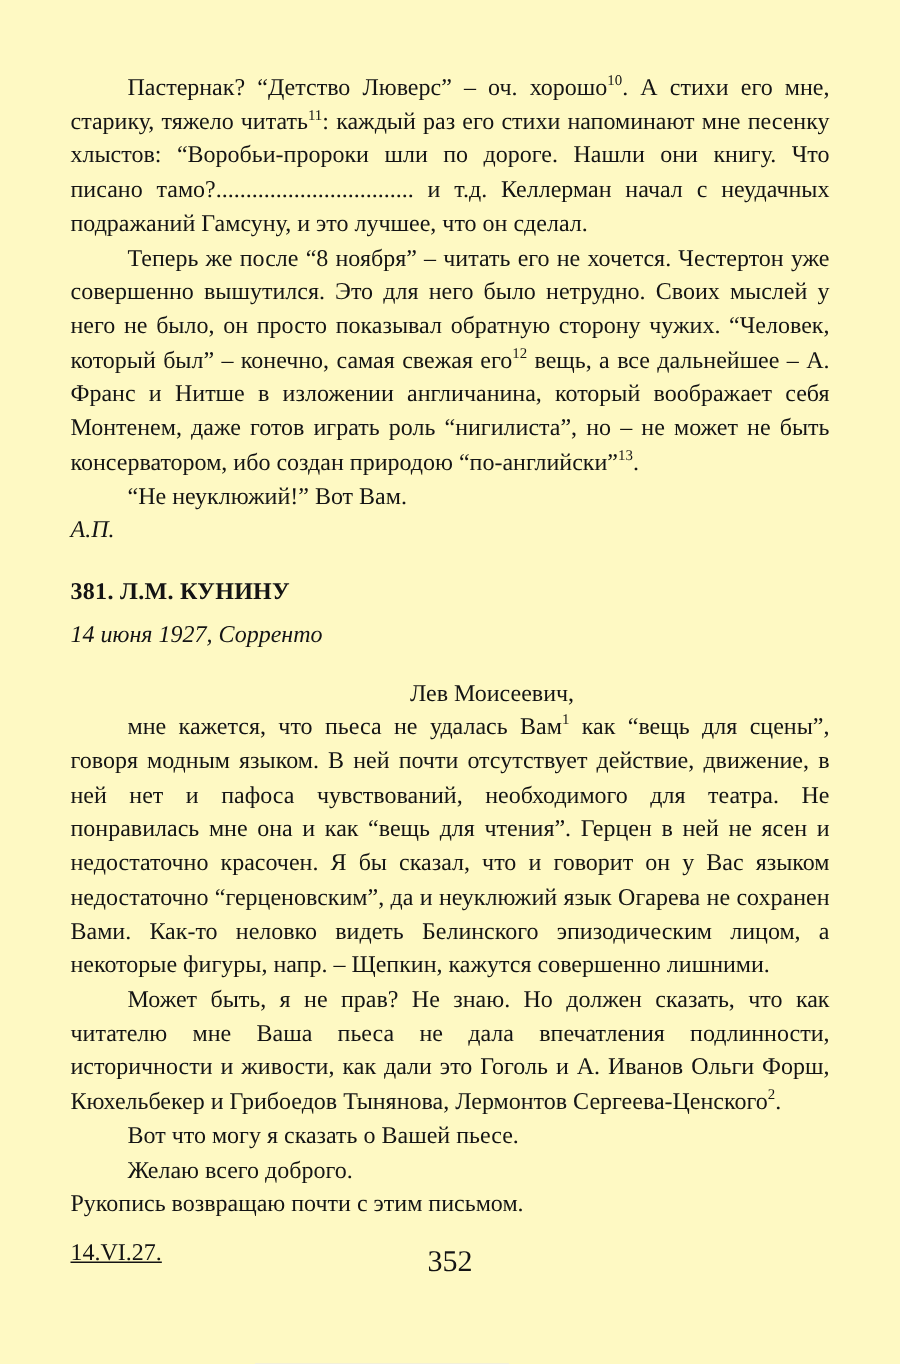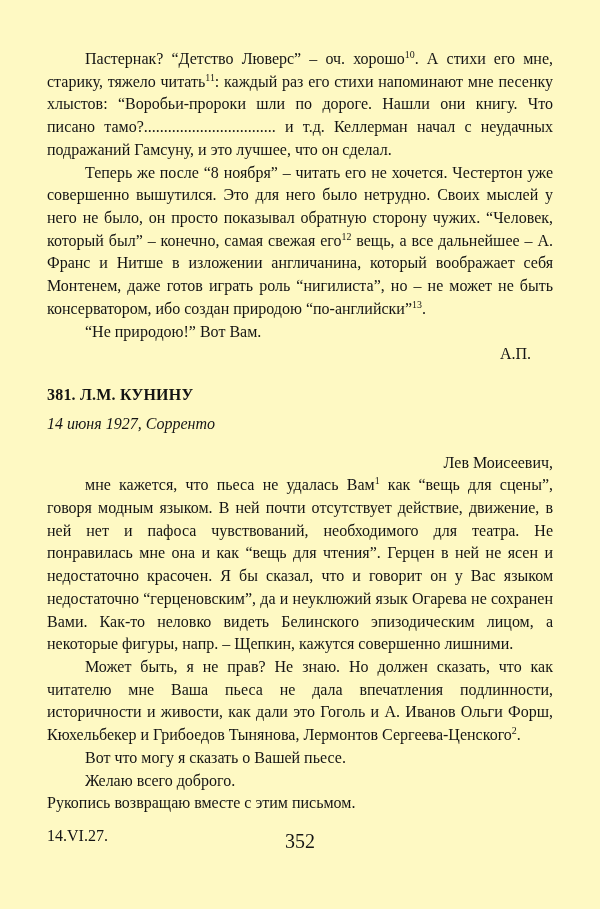--- a/index.html
+++ b/index.html
@@ -13,78 +13,79 @@
     padding: 48px 47px 0 47px;
     font-family: "Liberation Serif", "DejaVu Serif", serif;
     font-size: 16px;
     line-height: 1.42;
     color: #141414;
     overflow: hidden;
   }
   p { margin: 0; text-align: justify; text-indent: 38px; }
   sup { font-size: 0.62em; line-height: 0; vertical-align: super; }
   .signature {
-    text-align: right;
+    text-align: left;
+    font-style: italic;
     text-indent: 0;
     padding-right: 22px;
   }
   .letter-heading {
     text-align: left;
     font-weight: bold;
     text-indent: 0;
     margin-top: 18px;
     letter-spacing: 0.2px;
   }
   .letter-dateline {
     text-align: left;
     font-style: italic;
     text-indent: 0;
     margin-top: 6px;
   }
   .salutation {
-    text-align: right;
+    text-align: center;
     text-indent: 0;
     padding-left: 56px;
     margin-top: 16px;
   }
   .no-indent { text-indent: 0; text-align: left; }
-  .date-block { margin-top: 10px; }
+  .date-block { margin-top: 10px; text-decoration: underline; }
   .page-number {
     position: absolute;
     left: 0; right: 0;
     bottom: 54px;
     text-align: center;
     font-size: 20px;
   }
 </style>
 </head>
 <body>
 
 <div class="page">
 
   <section>
     <p><span>Пастернак? “Детство Люверс” – оч. хорошо</span><sup>10</sup><span>. А стихи его мне, старику, тяжело читать</span><sup>11</sup><span>: каждый раз его стихи напоминают мне песенку хлыстов: “Воробьи-пророки шли по дороге. Нашли они книгу. Что писано тамо?................................. и т.д. Келлерман начал с неудачных подражаний Гамсуну, и это лучшее, что он сделал.</span></p>
     <p><span>Теперь же после “8 ноября” – читать его не хочется. Честертон уже совершенно вышутился. Это для него было нетрудно. Своих мыслей у него не было, он просто показывал обратную сторону чужих. “Человек, который был” – конечно, самая свежая его</span><sup>12</sup><span> вещь, а все дальнейшее – А. Франс и Нитше в изложении англичанина, который воображает себя Монтенем, даже готов играть роль “нигилиста”, но – не может не быть консерватором, ибо создан природою “по-английски”</span><sup>13</sup><span>.</span></p>
-    <p><span>“Не природою!” Вот Вам.</span></p>
+    <p><span>“Не неуклюжий!” Вот Вам.</span></p>
     <p class="signature">А.П.</p>
   </section>
 
   <section>
     <p class="letter-heading">381. Л.М. КУНИНУ</p>
     <p class="letter-dateline">14 июня 1927, Сорренто</p>
 
     <p class="salutation">Лев Моисеевич,</p>
 
     <p><span>мне кажется, что пьеса не удалась Вам</span><sup>1</sup><span> как “вещь для сцены”, говоря модным языком. В ней почти отсутствует действие, движение, в ней нет и пафоса чувствований, необходимого для театра. Не понравилась мне она и как “вещь для чтения”. Герцен в ней не ясен и недостаточно красочен. Я бы сказал, что и говорит он у Вас языком недостаточно “герценовским”, да и неуклюжий язык Огарева не сохранен Вами. Как-то неловко видеть Белинского эпизодическим лицом, а некоторые фигуры, напр. – Щепкин, кажутся совершенно лишними.</span></p>
     <p><span>Может быть, я не прав? Не знаю. Но должен сказать, что как читателю мне Ваша пьеса не дала впечатления подлинности, историчности и живости, как дали это Гоголь и А. Иванов Ольги Форш, Кюхельбекер и Грибоедов Тынянова, Лермонтов Сергеева-Ценского</span><sup>2</sup><span>.</span></p>
     <p><span>Вот что могу я сказать о Вашей пьесе.</span></p>
     <p><span>Желаю всего доброго.</span></p>
 
 
-    <p class="no-indent">Рукопись возвращаю вместе с этим письмом.</p>
+    <p class="no-indent">Рукопись возвращаю почти с этим письмом.</p>
 
     <div class="date-block">
       <p class="no-indent">14.VI.27.</p>
     </div>
   </section>
 
   <div class="page-number">352</div>
 
 </div>
 

